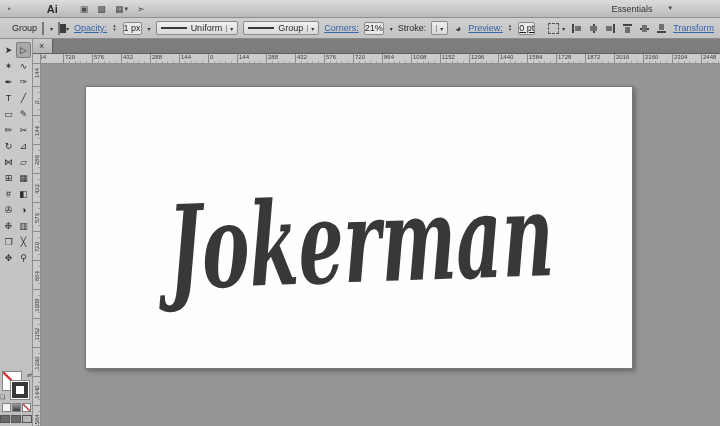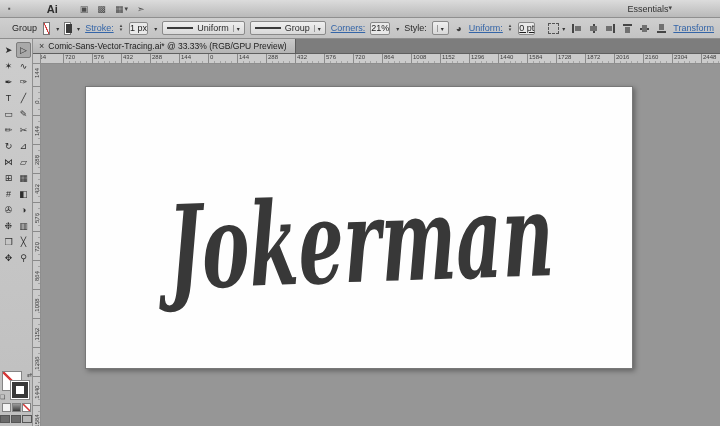--- a/index.html
+++ b/index.html
@@ -7,21 +7,21 @@
        font-size:9px;color:#2b2b2b;-webkit-font-smoothing:antialiased;}
 
   
   .menubar{height:17px;background:linear-gradient(#dcdcdc,#b9b9b9);border-bottom:1px solid #8f8f8f;
            display:flex;align-items:center;padding:0 8px;gap:10px;}
   .winicon{color:#555;font-size:8px;}
   .ai-logo{font-weight:bold;font-size:11px;color:#2d2d2d;margin-left:26px;letter-spacing:0;}
   .mb-icons{display:flex;align-items:center;gap:9px;margin-left:12px;color:#4d4d4d;font-size:9px;}
   .mb-ic{display:inline-flex;align-items:center;gap:1px;}
   .spacer{flex:1;}
-  .workspace{display:flex;align-items:flex-start;gap:0;color:#333;font-size:9px;padding:1px 6px;margin-right:34px;margin-left:30px;}
+  .workspace{display:flex;align-items:flex-start;gap:16px;color:#333;font-size:9px;padding:1px 6px;margin-right:34px;margin-left:30px;}
   .caret{font-size:7px;color:#444;}
 
   
   .controlbar{height:20px;background:linear-gradient(#cfcfcf,#c3c3c3);border-bottom:1px solid #8d8d8d;
               display:flex;align-items:center;padding:0 6px;gap:5px;white-space:nowrap;}
   .ctx-label{margin-left:6px;width:60px;color:#1f1f1f;}
   .link{color:#3465a8;text-decoration:underline;}
   .swatch{width:13px;height:13px;border:1px solid #777;background:#fff;display:inline-block;box-sizing:border-box;}
   .swatch.none{background:linear-gradient(to top right,#fff 43%,#d53a3a 45%,#d53a3a 55%,#fff 57%);}
   .swatch.stroke{position:relative;}
@@ -119,21 +119,21 @@
       <span class="caret">▾</span>
     </span>
   </div>
 
   <div class="controlbar">
     <span class="ctx-label">Group</span>
     <span class="swatch none"></span>
     <span class="mini-caret">▾</span>
     <span class="swatch stroke"></span>
     <span class="mini-caret">▾</span>
-    <span class="link">Stroke:</span>
+    <span class="link">Opacity:</span>
     <span class="stepper">
       <span>▲</span>
         <span>▼</span>
     </span>
     <span class="field">
       <span>1 px</span>
     </span>
     <span class="mini-caret">▾</span>
     <span class="combo">
       <span class="stroke-line"></span>
@@ -143,26 +143,26 @@
     <span class="combo">
       <span class="stroke-line"></span>
       <span>Group</span>
       <span class="combo-caret">▾</span>
     </span>
     <span class="link">Corners:</span>
     <span class="field">
       <span>21%</span>
     </span>
     <span class="mini-caret">▾</span>
-    <span>Style:</span>
+    <span>Stroke:</span>
     <span class="combo" style="width:24px;justify-content:flex-end;">
       <span class="combo-caret">▾</span>
     </span>
     <span class="icon-globe">◕</span>
-    <span class="link">Uniform:</span>
+    <span class="link">Preview:</span>
     <span class="stepper">
       <span>▲</span>
         <span>▼</span>
     </span>
     <span class="field" style="width:34px;text-decoration:underline;">
       <span>0 pt</span>
     </span>
     <span class="cb-group">
       <span style="display:inline-flex;align-items:center;gap:2px;">
         <span class="dash-sq"></span>
@@ -311,21 +311,20 @@
         <span class="draw"></span>
         <span class="draw"></span>
         <span class="draw lite"></span>
       </div>
     </div>
 
     <div class="docarea">
       <div class="tabstrip">
         <div class="tab">
           <span class="tab-close">×</span>
-          <span>Comic-Sans-Vector-Tracing.ai* @ 33.33% (RGB/GPU Preview)</span>
         </div>
       </div>
       <div class="hruler-row">
         <div class="ruler-corner"></div>
         <div class="hruler">
 
         <span class="rl" style="--i: 0;">864</span>
             <span class="rl" style="--i: 1;">720</span>
             <span class="rl" style="--i: 2;">576</span>
             <span class="rl" style="--i: 3;">432</span>

